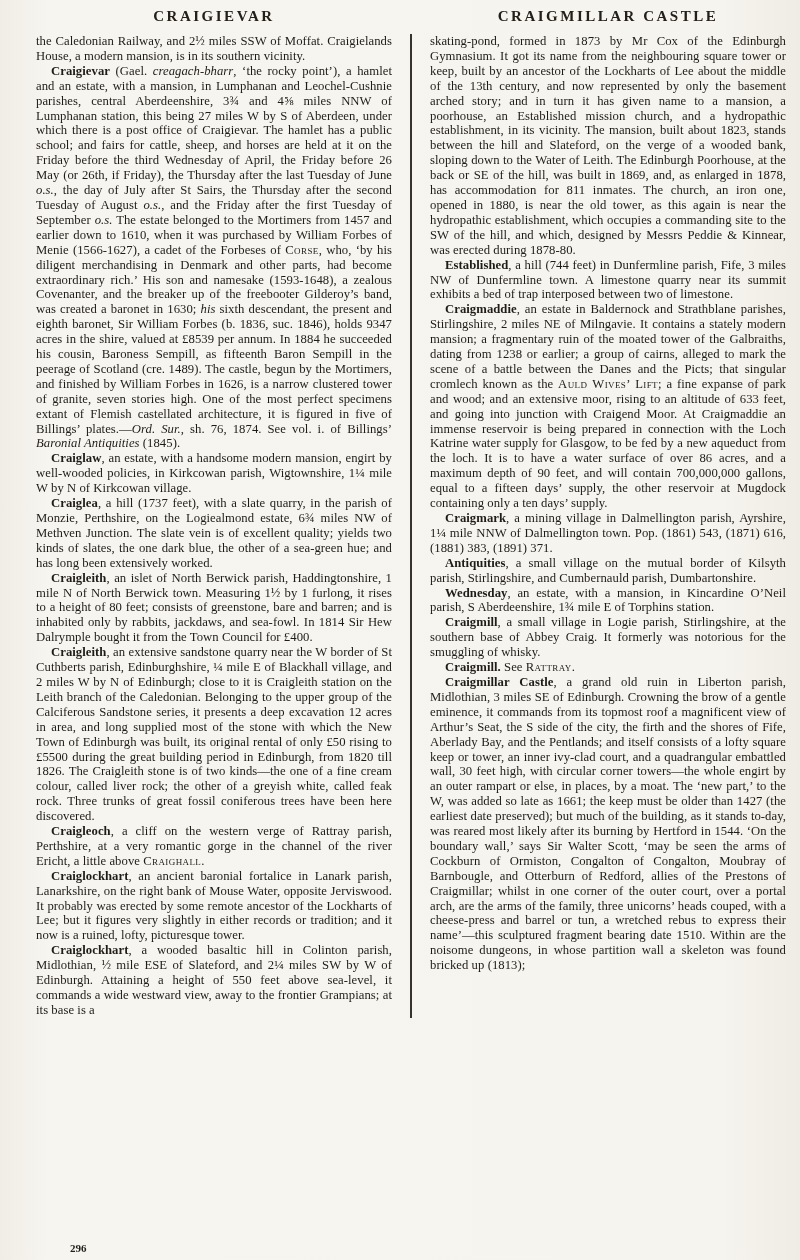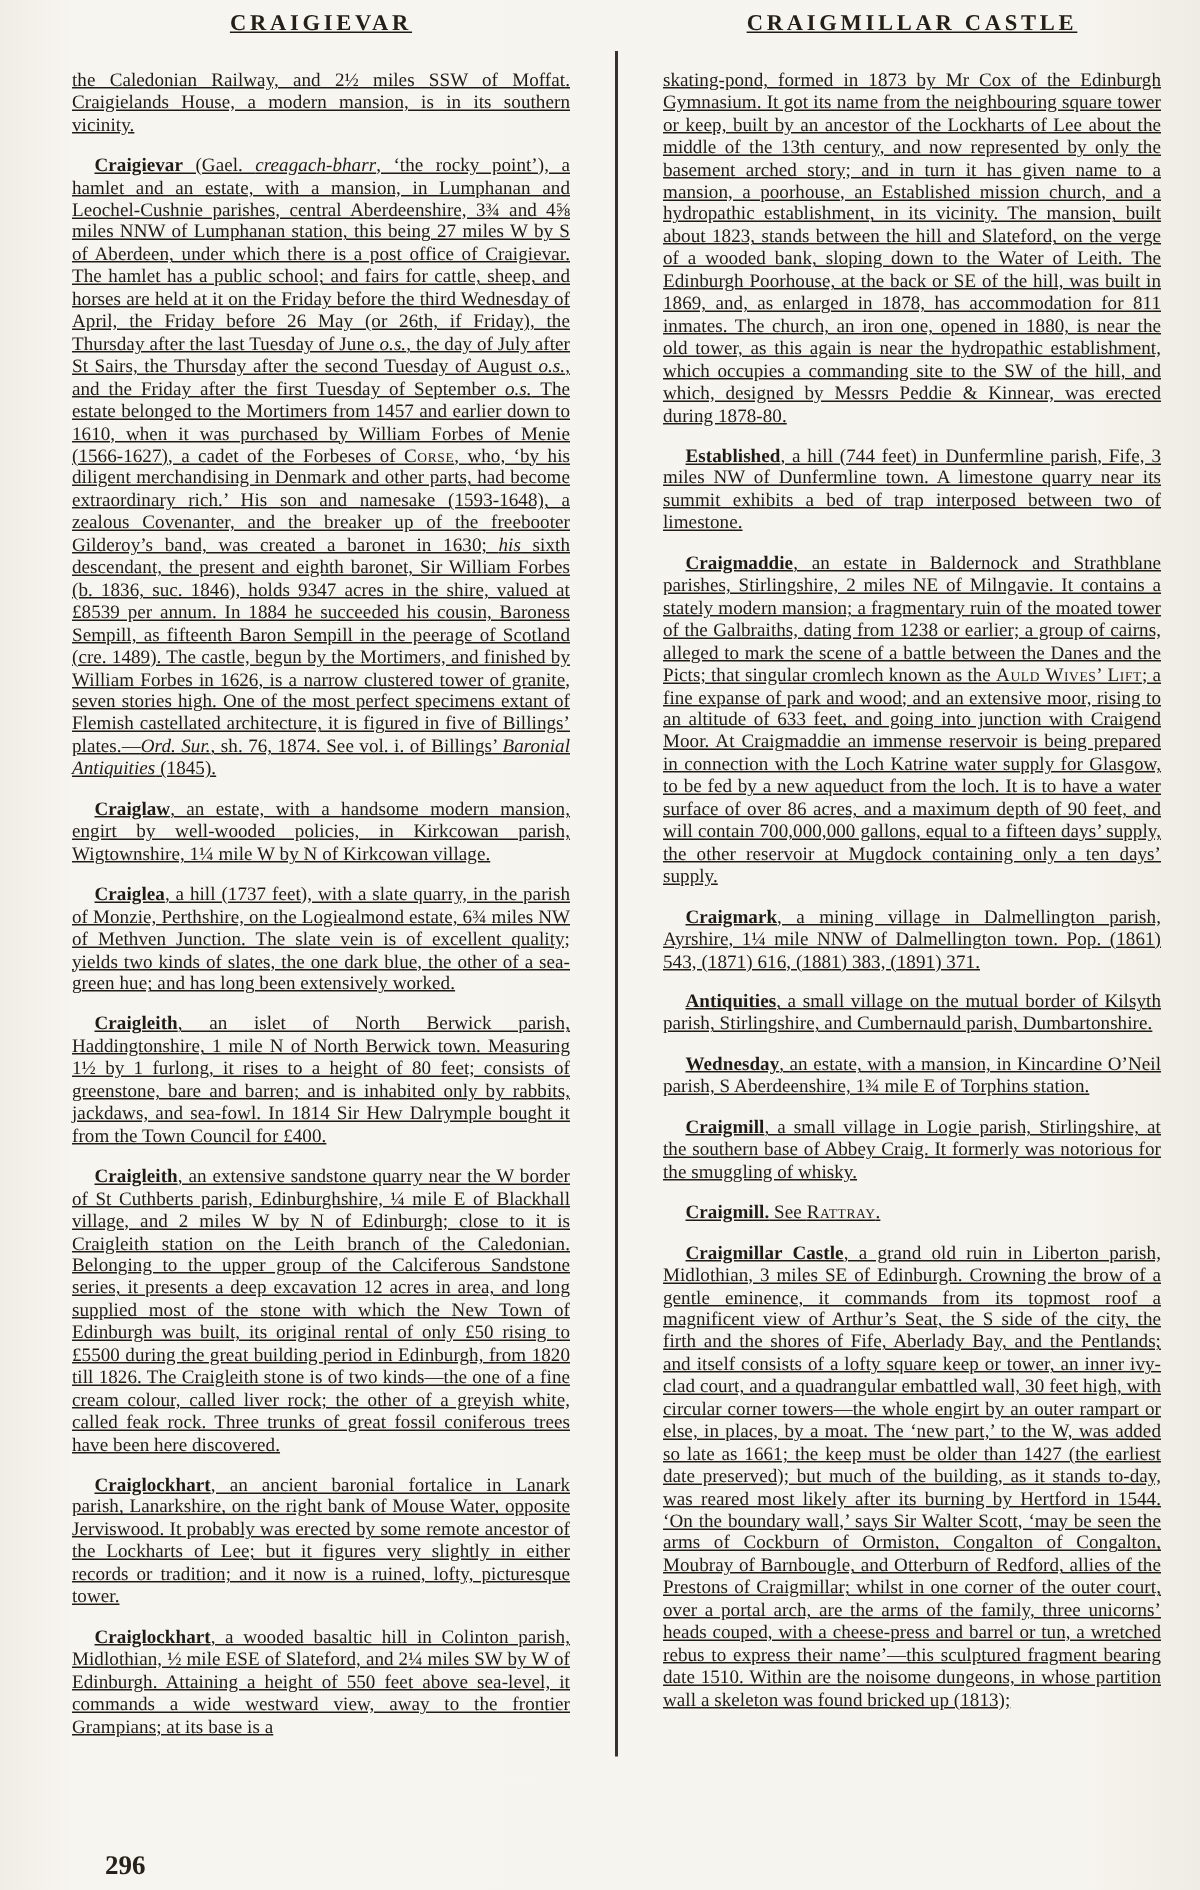--- a/index.html
+++ b/index.html
@@ -1,42 +1,42 @@
 <!DOCTYPE html>
 <html><head>
 <meta charset="utf-8">
 <style>
   html,body { margin:0; padding:0; }
   body { background:#e8e5df; }
   .page {
     width:800px; height:1260px; margin:0 auto; position:relative;
     background:linear-gradient(90deg,#f0ede6 0%,#f7f5f0 6%,#f6f4ee 90%,#efece5 100%);
     font-family:"Liberation Serif","DejaVu Serif",serif;
-    color:#1f1c17; overflow:hidden;text-decoration:underline;
+    color:#1f1c17; overflow:hidden;
   }
   .headers { display:flex; padding:8px 10px 0 36px; }
   .running-head {
     flex:0 0 356px; text-align:center; font-weight:bold;
     font-size:15px; letter-spacing:2.5px; color:#242019;
   }
   .head-gap { width:38px; }
   .columns { display:flex; padding:9px 10px 0 36px; align-items:stretch; }
   .column {
     flex:0 0 356px; text-align:justify; font-size:12.7px; line-height:14.9px;
     letter-spacing:0.05px; hyphens:none;
   }
   .column-rule { width:2px; background:#37332c; margin:0 18px 0 18px; }
-  .column p { margin:12px; padding:0; text-indent:15px; }
+  .column p { margin:0; padding:0; text-indent:15px; }
   .column p.cont { text-indent:0; }
   .s-b { font-weight:bold; }
   .s-i { font-style:italic; }
   .s-sc { font-variant:small-caps; letter-spacing:0.4px; }
   .page-number {
     position:absolute; left:70px; bottom:6px;
-    font-size:18px; font-weight:bold; color:#26221b;
+    font-size:11px; font-weight:bold; color:#26221b;
   }
 </style>
 </head>
 <body>
 
 <div class="page">
 
   <div class="headers">
     <div class="running-head">CRAIGIEVAR</div>
     <div class="head-gap"></div>
@@ -45,20 +45,21 @@
 
   <div class="columns">
 
     <div class="column">
       <p class="cont"><span>the Caledonian Railway, and 2½ miles SSW of Moffat. Craigielands House, a modern mansion, is in its southern vicinity.</span></p>
       <p><span class="s-b">Craigievar</span><span> (Gael. </span><span class="s-i">creagach-bharr</span><span>, ‘the rocky point’), a hamlet and an estate, with a mansion, in Lumphanan and Leochel-Cushnie parishes, central Aberdeenshire, 3¾ and 4⅝ miles NNW of Lumphanan station, this being 27 miles W by S of Aberdeen, under which there is a post office of Craigievar.  The hamlet has a public school; and fairs for cattle, sheep, and horses are held at it on the Friday before the third Wednesday of April, the Friday before 26 May (or 26th, if Friday), the Thursday after the last Tuesday of June </span><span class="s-i">o.s.</span><span>, the day of July after St Sairs, the Thursday after the second Tuesday of August </span><span class="s-i">o.s.</span><span>, and the Friday after the first Tuesday of September </span><span class="s-i">o.s.</span><span>  The estate belonged to the Mortimers from 1457 and earlier down to 1610, when it was purchased by William Forbes of Menie (1566-1627), a cadet of the Forbeses of </span><span class="s-sc">Corse</span><span>, who, ‘by his diligent merchandising in Denmark and other parts, had become extraordinary rich.’  His son and namesake (1593-1648), a zealous Covenanter, and the breaker up of the freebooter Gilderoy’s band, was created a baronet in 1630; </span><span class="s-i">his</span><span> sixth descendant, the present and eighth baronet, Sir William Forbes (b. 1836, suc. 1846), holds 9347 acres in the shire, valued at £8539 per annum. In 1884 he succeeded his cousin, Baroness Sempill, as fifteenth Baron Sempill in the peerage of Scotland (cre. 1489).  The castle, begun by the Mortimers, and finished by William Forbes in 1626, is a narrow clustered tower of granite, seven stories high.  One of the most perfect specimens extant of Flemish castellated architecture, it is figured in five of Billings’ plates.—</span><span class="s-i">Ord. Sur.</span><span>, sh. 76, 1874.  See vol. i. of Billings’ </span><span class="s-i">Baronial Antiquities</span><span> (1845).</span></p>
       <p><span class="s-b">Craiglaw</span><span>, an estate, with a handsome modern mansion, engirt by well-wooded policies, in Kirkcowan parish, Wigtownshire, 1¼ mile W by N of Kirkcowan village.</span></p>
       <p><span class="s-b">Craiglea</span><span>, a hill (1737 feet), with a slate quarry, in the parish of Monzie, Perthshire, on the Logiealmond estate, 6¾ miles NW of Methven Junction.  The slate vein is of excellent quality; yields two kinds of slates, the one dark blue, the other of a sea-green hue; and has long been extensively worked.</span></p>
       <p><span class="s-b">Craigleith</span><span>, an islet of North Berwick parish, Haddingtonshire, 1 mile N of North Berwick town.  Measuring 1½ by 1 furlong, it rises to a height of 80 feet; consists of greenstone, bare and barren; and is inhabited only by rabbits, jackdaws, and sea-fowl.  In 1814 Sir Hew Dalrymple bought it from the Town Council for £400.</span></p>
       <p><span class="s-b">Craigleith</span><span>, an extensive sandstone quarry near the W border of St Cuthberts parish, Edinburghshire, ¼ mile E of Blackhall village, and 2 miles W by N of Edinburgh; close to it is Craigleith station on the Leith branch of the Caledonian.  Belonging to the upper group of the Calciferous Sandstone series, it presents a deep excavation 12 acres in area, and long supplied most of the stone with which the New Town of Edinburgh was built, its original rental of only £50 rising to £5500 during the great building period in Edinburgh, from 1820 till 1826.  The Craigleith stone is of two kinds—the one of a fine cream colour, called liver rock; the other of a greyish white, called feak rock.  Three trunks of great fossil coniferous trees have been here discovered.</span></p>
+      <p><span class="s-b">Craigleoch</span><span>, a cliff on the western verge of Rattray parish, Perthshire, at a very romantic gorge in the channel of the river Ericht, a little above </span><span class="s-sc">Craighall</span><span>.</span></p>
       <p><span class="s-b">Craiglockhart</span><span>, an ancient baronial fortalice in Lanark parish, Lanarkshire, on the right bank of Mouse Water, opposite Jerviswood.  It probably was erected by some remote ancestor of the Lockharts of Lee; but it figures very slightly in either records or tradition; and it now is a ruined, lofty, picturesque tower.</span></p>
       <p><span class="s-b">Craiglockhart</span><span>, a wooded basaltic hill in Colinton parish, Midlothian, ½ mile ESE of Slateford, and 2¼ miles SW by W of Edinburgh.  Attaining a height of 550 feet above sea-level, it commands a wide westward view, away to the frontier Grampians; at its base is a</span></p>
     </div>
 
     <div class="column-rule"></div>
 
     <div class="column">
       <p class="cont"><span>skating-pond, formed in 1873 by Mr Cox of the Edinburgh Gymnasium.  It got its name from the neighbouring square tower or keep, built by an ancestor of the Lockharts of Lee about the middle of the 13th century, and now represented by only the basement arched story; and in turn it has given name to a mansion, a poorhouse, an Established mission church, and a hydropathic establishment, in its vicinity.  The mansion, built about 1823, stands between the hill and Slateford, on the verge of a wooded bank, sloping down to the Water of Leith.  The Edinburgh Poorhouse, at the back or SE of the hill, was built in 1869, and, as enlarged in 1878, has accommodation for 811 inmates. The church, an iron one, opened in 1880, is near the old tower, as this again is near the hydropathic establishment, which occupies a commanding site to the SW of the hill, and which, designed by Messrs Peddie &amp; Kinnear, was erected during 1878-80.</span></p>
       <p><span class="s-b">Established</span><span>, a hill (744 feet) in Dunfermline parish, Fife, 3 miles NW of Dunfermline town.  A limestone quarry near its summit exhibits a bed of trap interposed between two of limestone.</span></p>
       <p><span class="s-b">Craigmaddie</span><span>, an estate in Baldernock and Strathblane parishes, Stirlingshire, 2 miles NE of Milngavie.  It contains a stately modern mansion; a fragmentary ruin of the moated tower of the Galbraiths, dating from 1238 or earlier; a group of cairns, alleged to mark the scene of a battle between the Danes and the Picts; that singular cromlech known as the </span><span class="s-sc">Auld Wives’ Lift</span><span>; a fine expanse of park and wood; and an extensive moor, rising to an altitude of 633 feet, and going into junction with Craigend Moor.  At Craigmaddie an immense reservoir is being prepared in connection with the Loch Katrine water supply for Glasgow, to be fed by a new aqueduct from the loch.  It is to have a water surface of over 86 acres, and a maximum depth of 90 feet, and will contain 700,000,000 gallons, equal to a fifteen days’ supply, the other reservoir at Mugdock containing only a ten days’ supply.</span></p>

